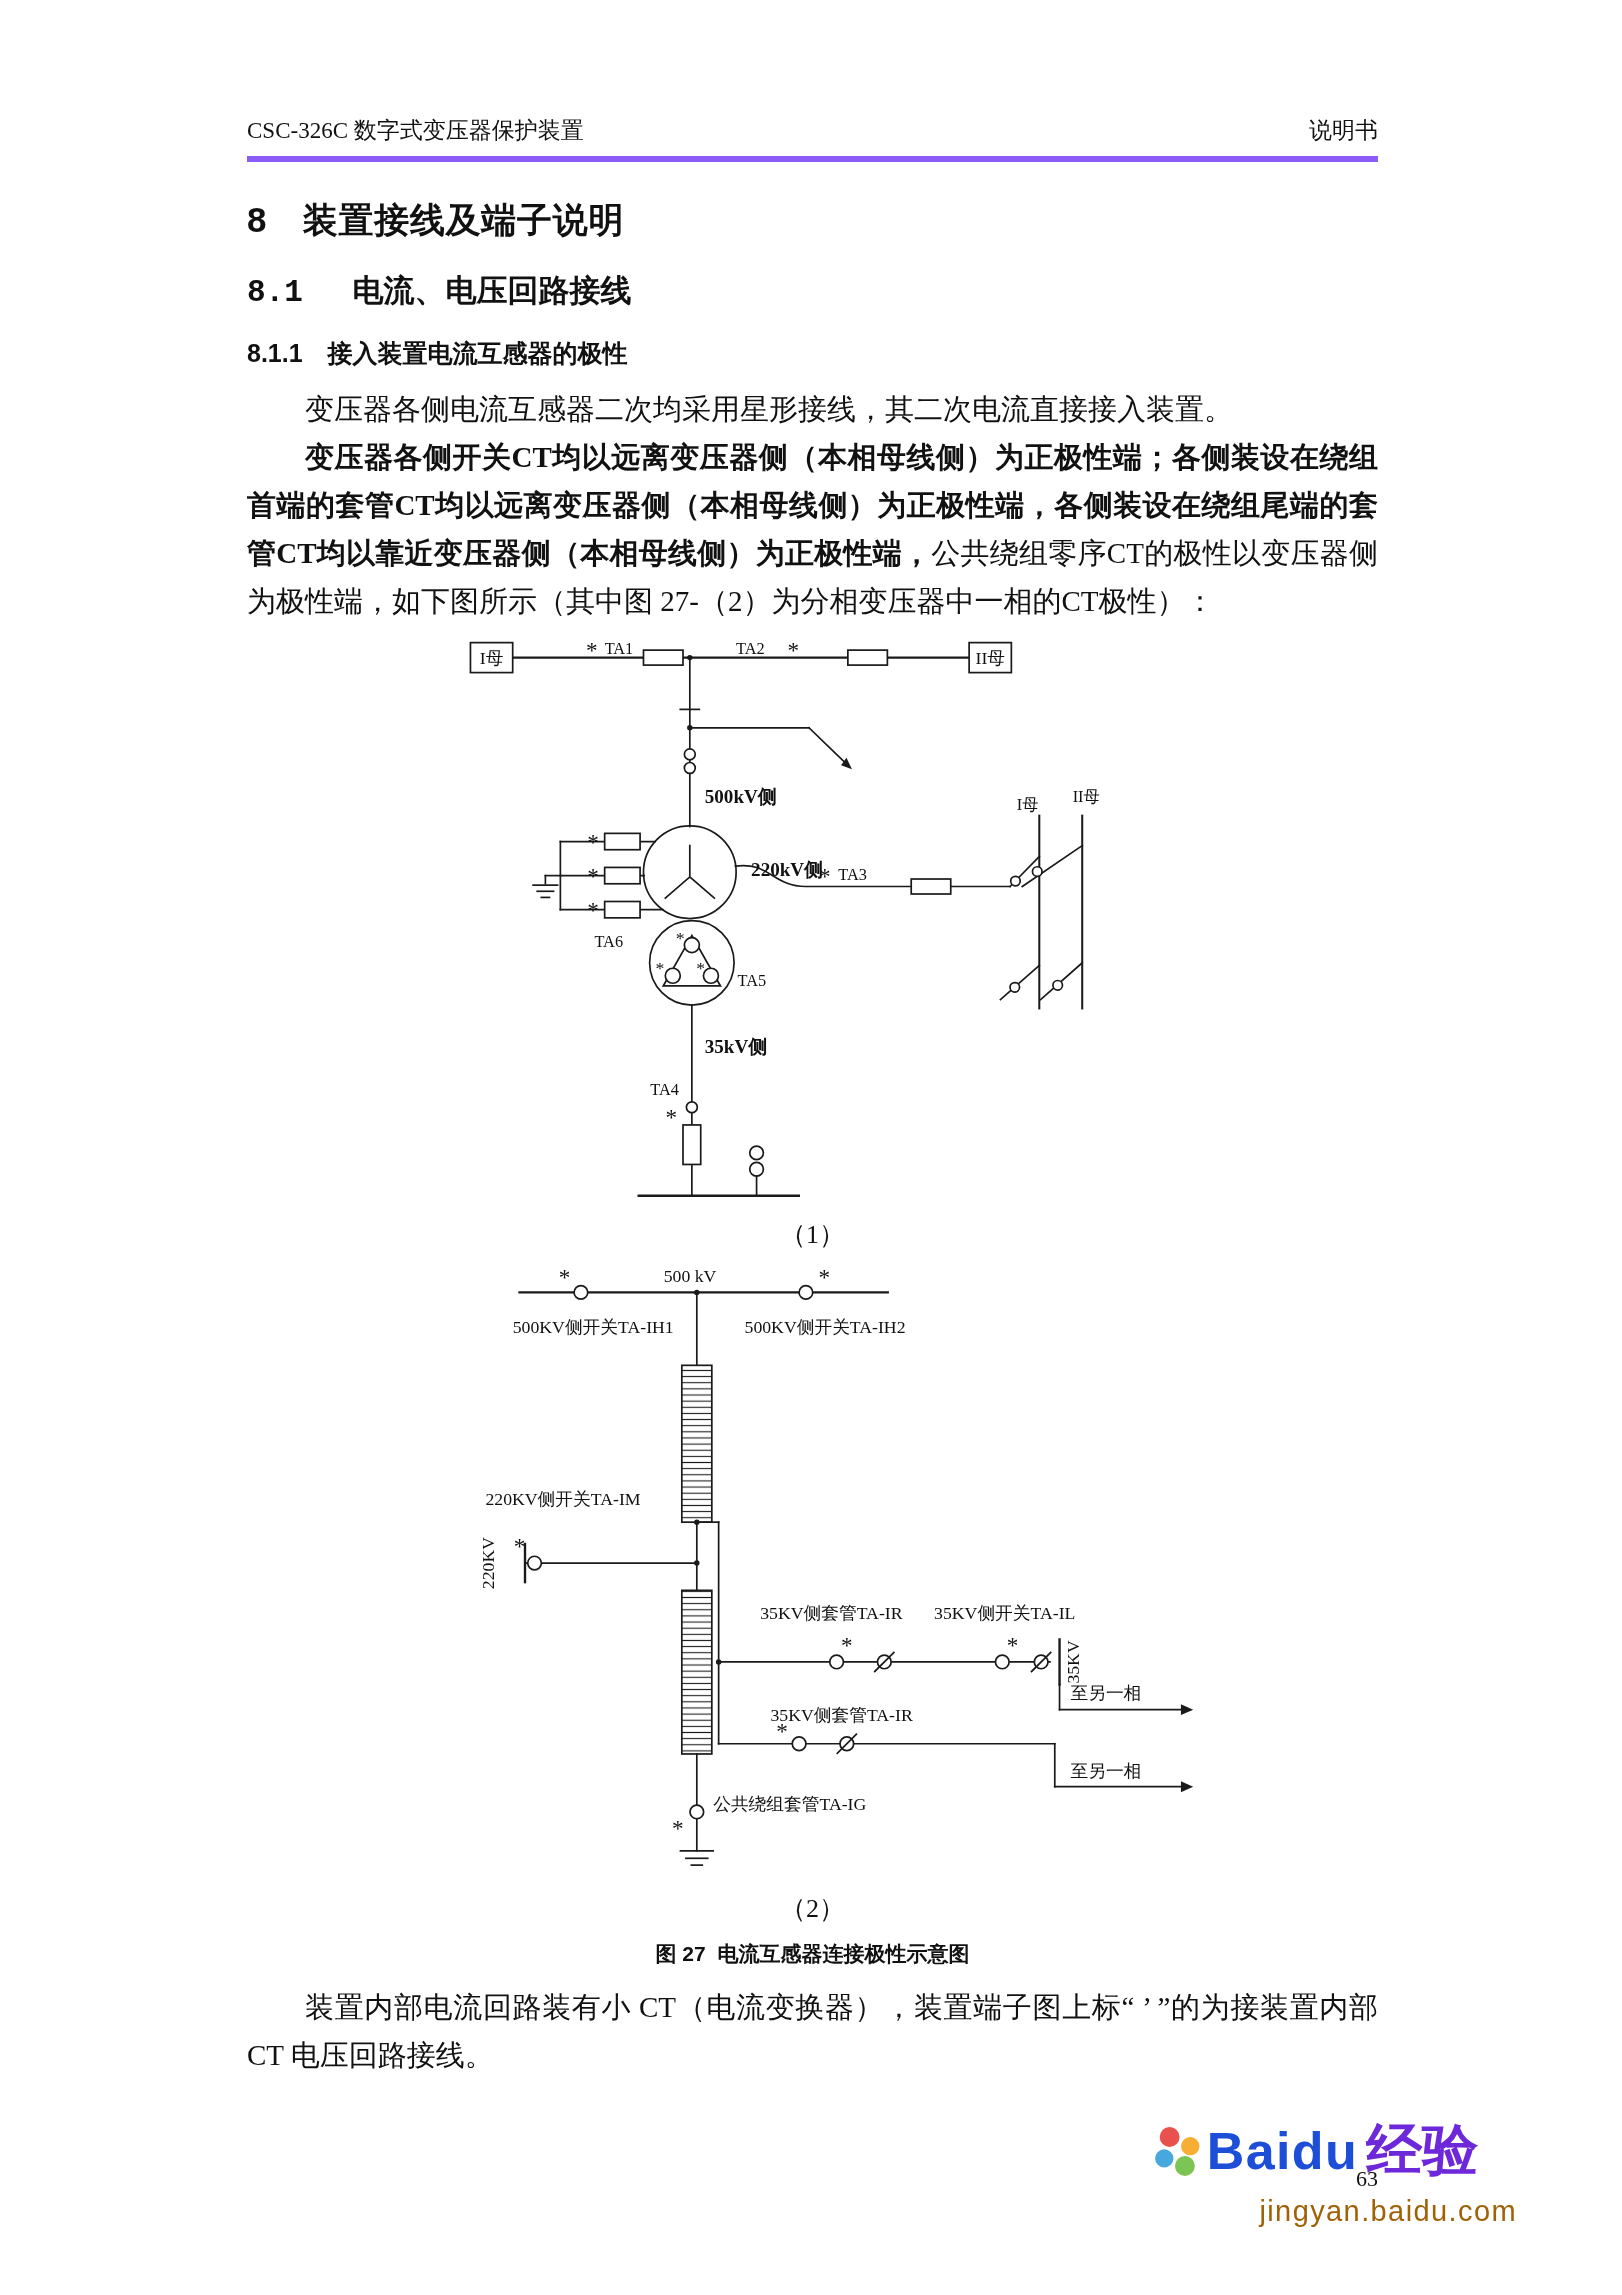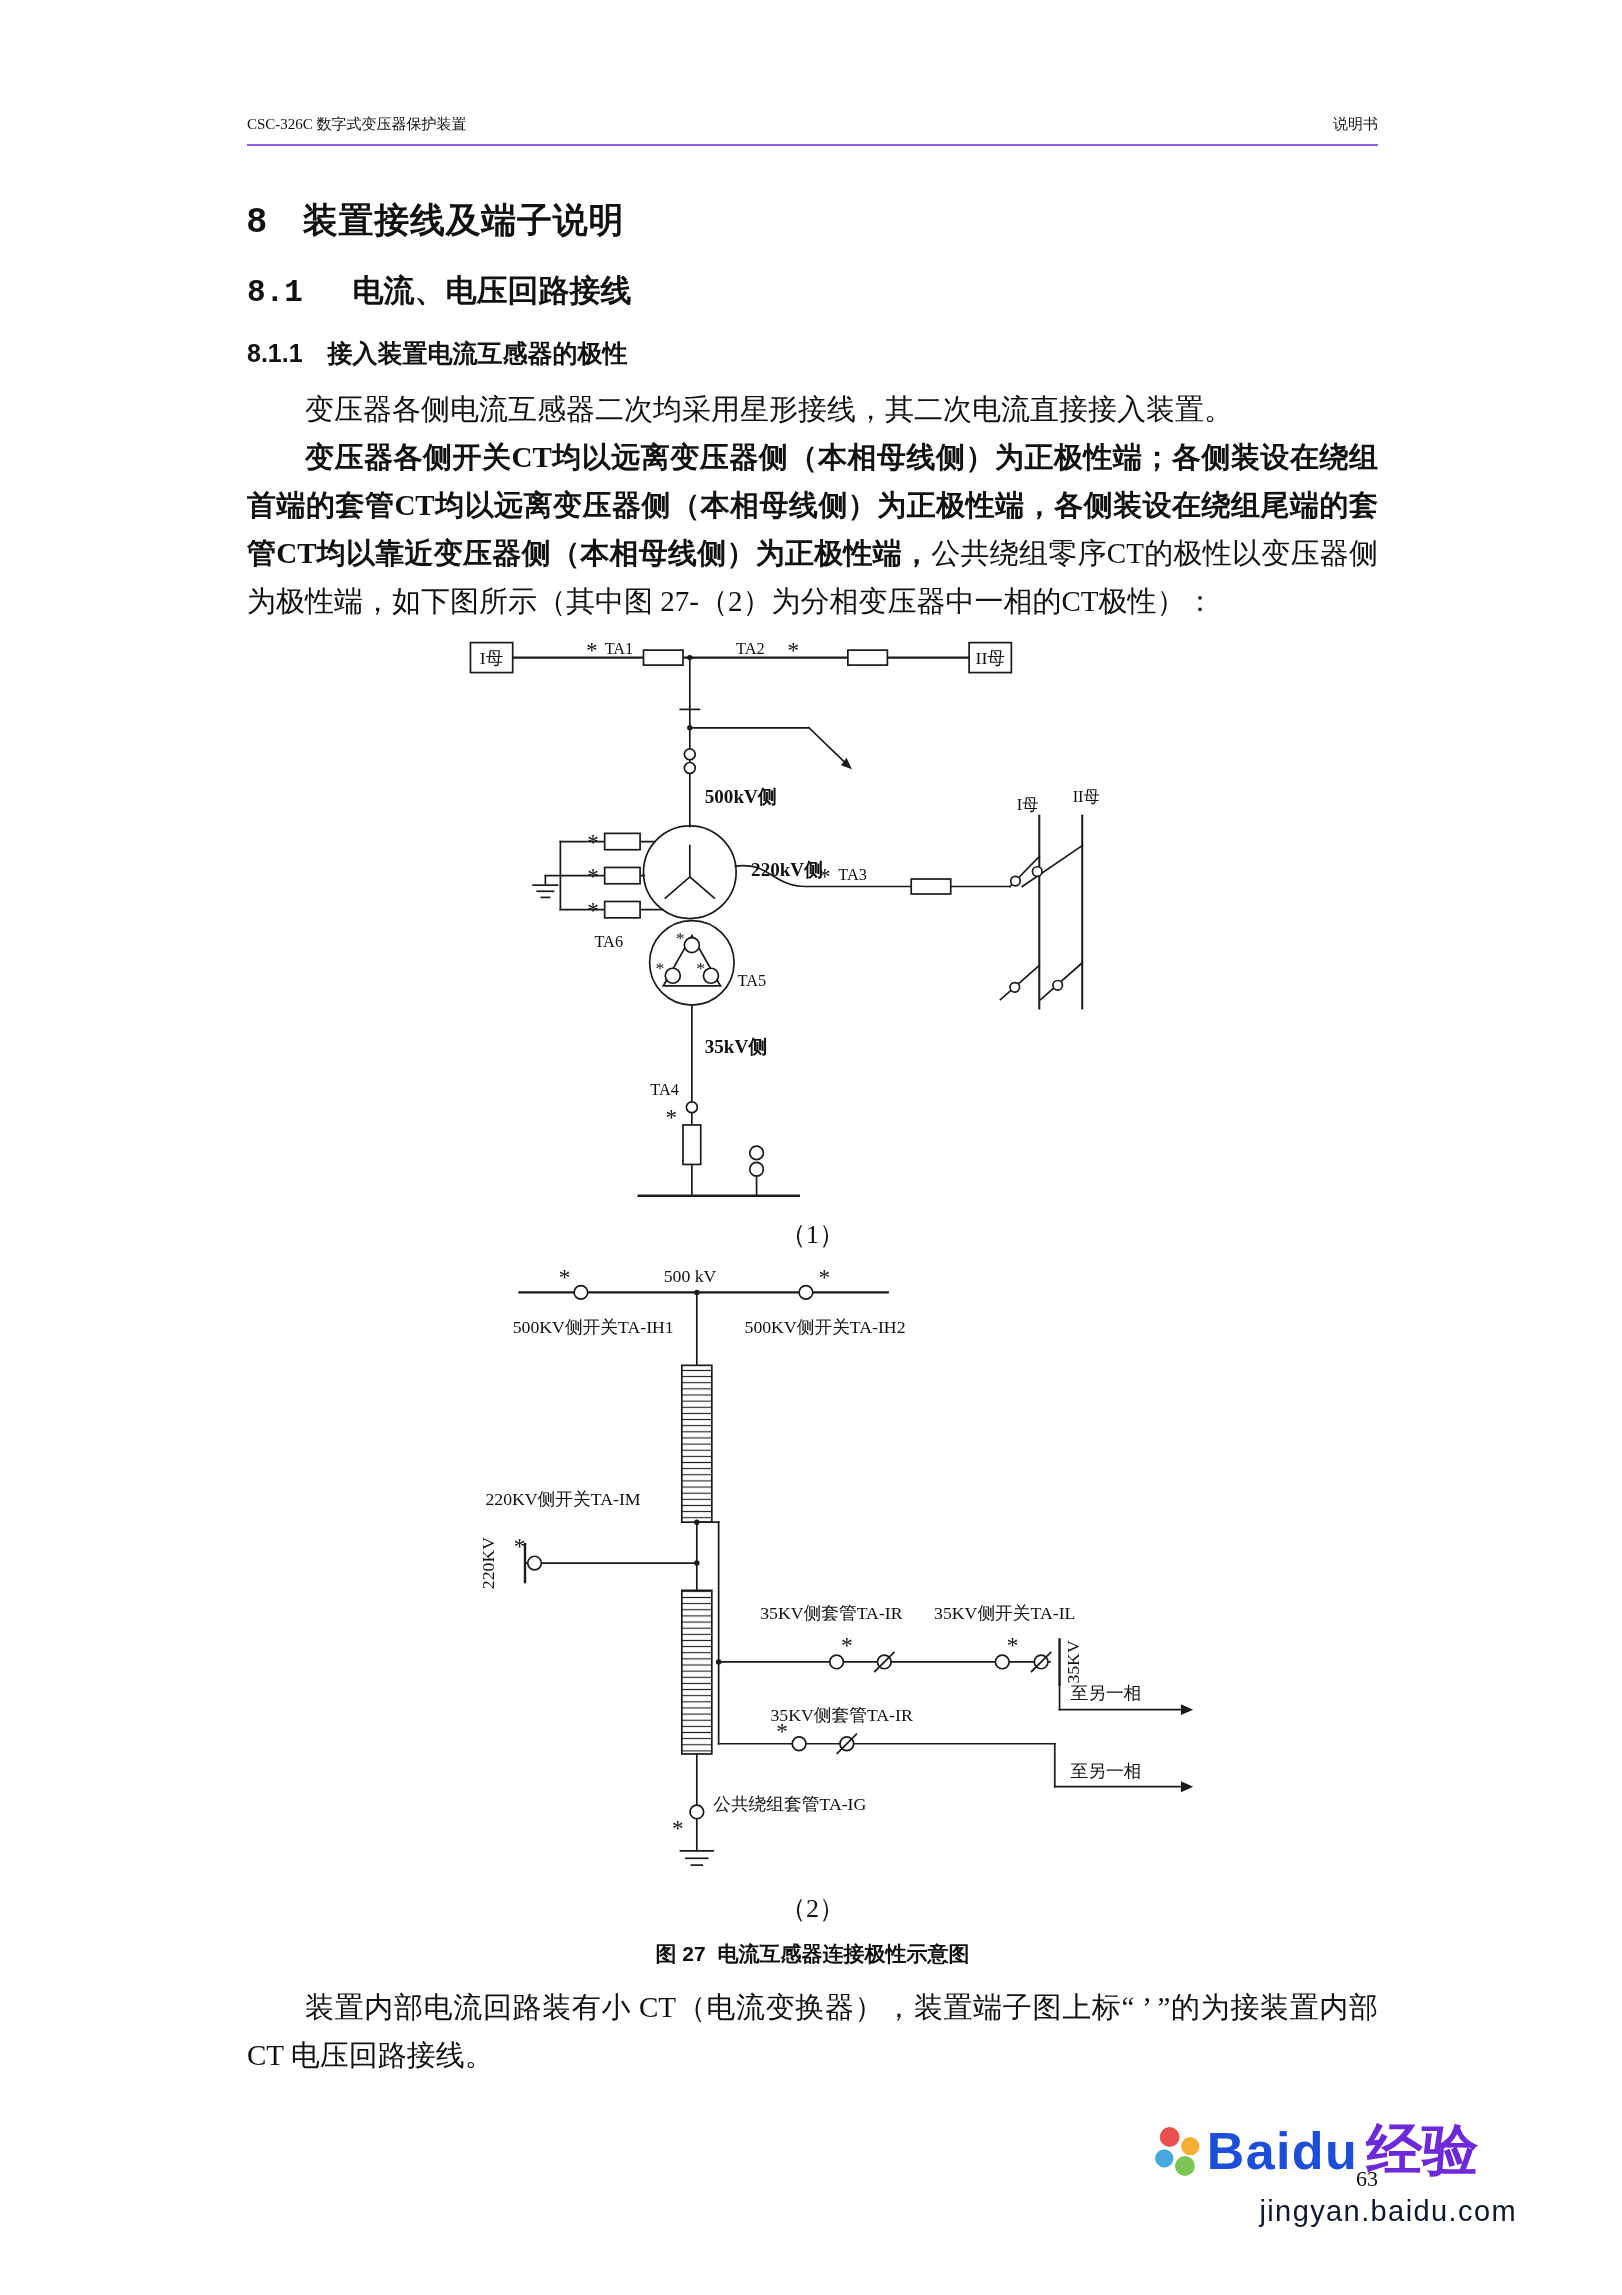--- a/index.html
+++ b/index.html
@@ -5,21 +5,21 @@
   * { margin:0; padding:0; box-sizing:border-box; }
   html,body { background:#ffffff; }
   .page {
     position:relative; width:1623px; height:2295px; background:#ffffff;
     font-family:"Liberation Serif","DejaVu Serif",serif; color:#111;
     overflow:hidden;
   }
   .page-header {
     position:absolute; top:115px; left:247px; width:1131px;
     display:flex; justify-content:space-between; align-items:flex-end;
-    font-size:15px; padding-bottom:9.5px; border-bottom:2px solid #8b5cf6;
+    font-size:23px; padding-bottom:9.5px; border-bottom:6px solid #8b5cf6;
   }
   .content { position:absolute; top:157px; left:247px; width:1131px; }
   .h1 {
     font-family:"Liberation Sans","DejaVu Sans",sans-serif;
     font-size:35px; font-weight:bold; margin-top:40px; letter-spacing:0.7px;
   }
   .h2 {
     font-family:Liberation Mono, monospace;
     font-size:31px; font-weight:bold; margin-top:26px;
   }
@@ -47,21 +47,21 @@
     text-align:right; font-size:22px;
   }
   .watermark {
     position:absolute; left:1149px; top:2113px; width:368px;
     font-family:"Liberation Sans","DejaVu Sans",sans-serif;
   }
   .wm-row { display:flex; align-items:center; }
   .wm-logo { flex:0 0 auto; margin-right:2.7px; opacity:.92; }
   .wm-latin { font-size:52px; font-weight:bold; letter-spacing:1.4px; color:#1d4ed8; }
   .wm-cn { font-size:56px; font-weight:bold; color:#6d28d9; margin-left:8.2px; }
-  .wm-url { font-size:29px; color:#0f172a; margin-top:5.5px; text-align:right; letter-spacing:1.4px; }
+  .wm-url { font-size:29px; color:#a16207; margin-top:5.5px; text-align:right; letter-spacing:1.4px; }
 </style>
 </head>
 <body>
 
 <div class="page">
 
   <header class="page-header">
     <span>CSC-326C 数字式变压器保护装置</span>
     <span>说明书</span>
   </header>

